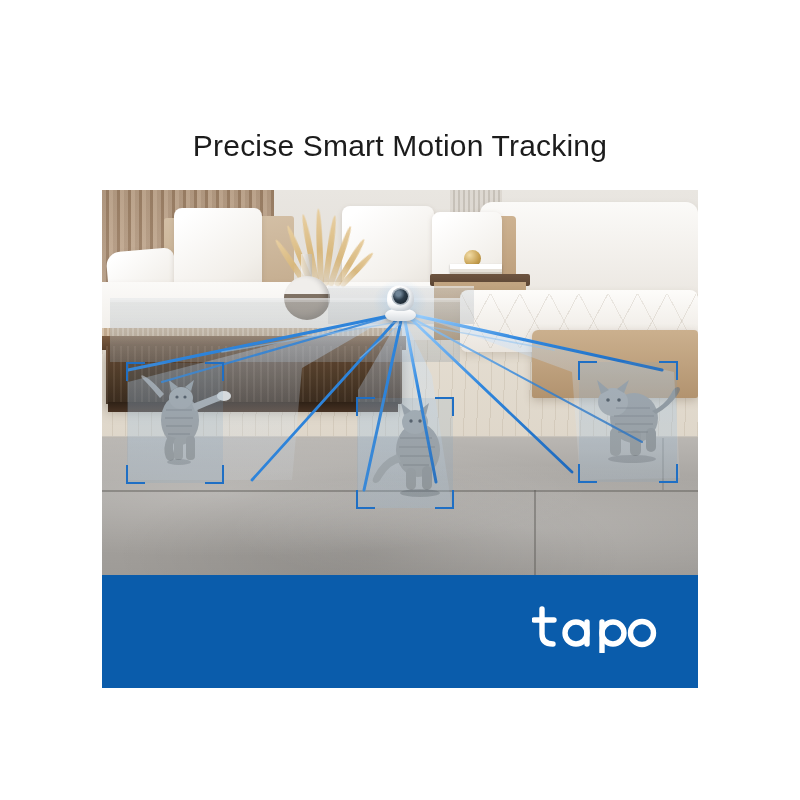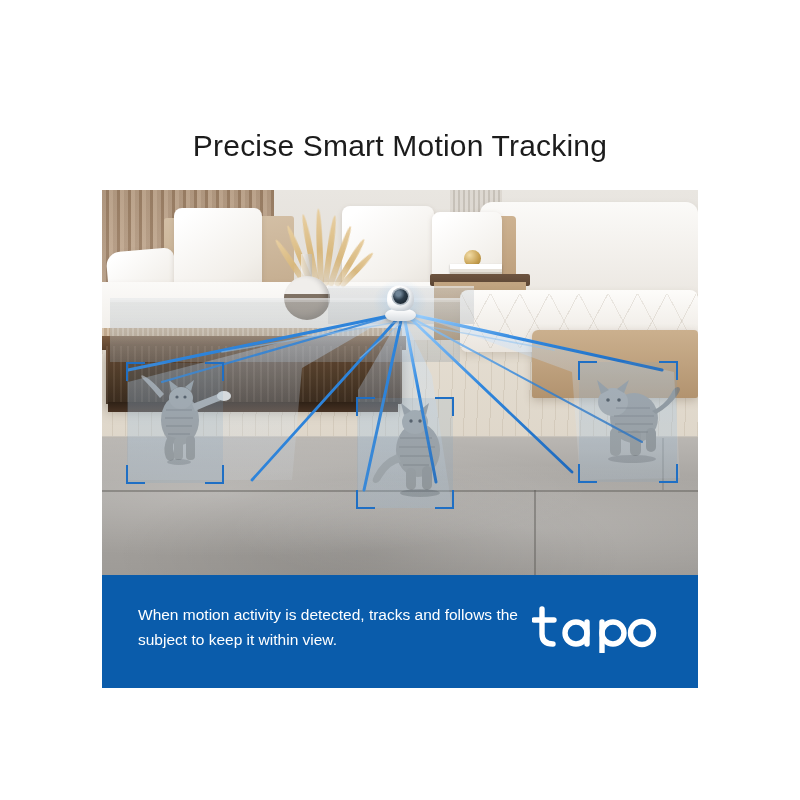--- a/index.html
+++ b/index.html
@@ -540,21 +540,20 @@
       <div class="track" style="left:477px; top:172px; width:98px; height:120px;">
         <i class="tl"></i>
         <i class="tr"></i>
         <i class="bl"></i>
         <i class="br"></i>
       </div>
 
     </div>
 
     <div class="banner">
-      <div class="banner-text">When motion activity is detected, tracks and follows the subject to keep it within view.</div>
 
       <div class="brand">
         <svg width="132" height="50" viewBox="0 0 132 50" aria-hidden="true">
           <g fill="none" stroke="#ffffff" stroke-width="5.4" stroke-linecap="round" stroke-linejoin="round">
 
             <path d="M10 6 L10 31 Q10 41 21 41"></path>
             <path d="M2 17 L22 17"></path>
 
             <circle cx="44" cy="30" r="11"></circle>
             <path d="M55 19 L55 41"></path>

